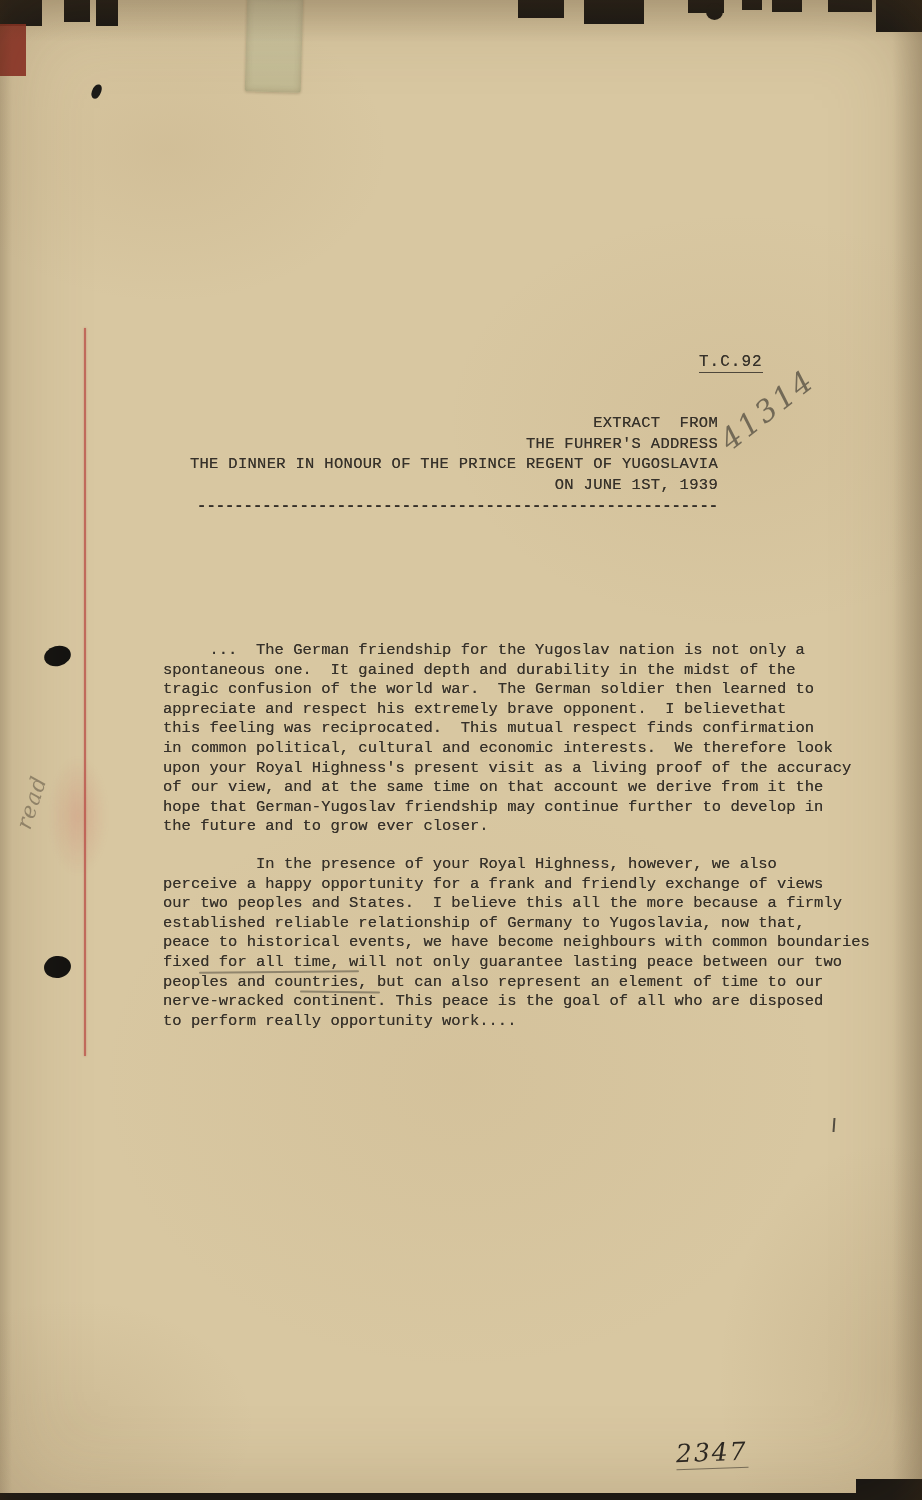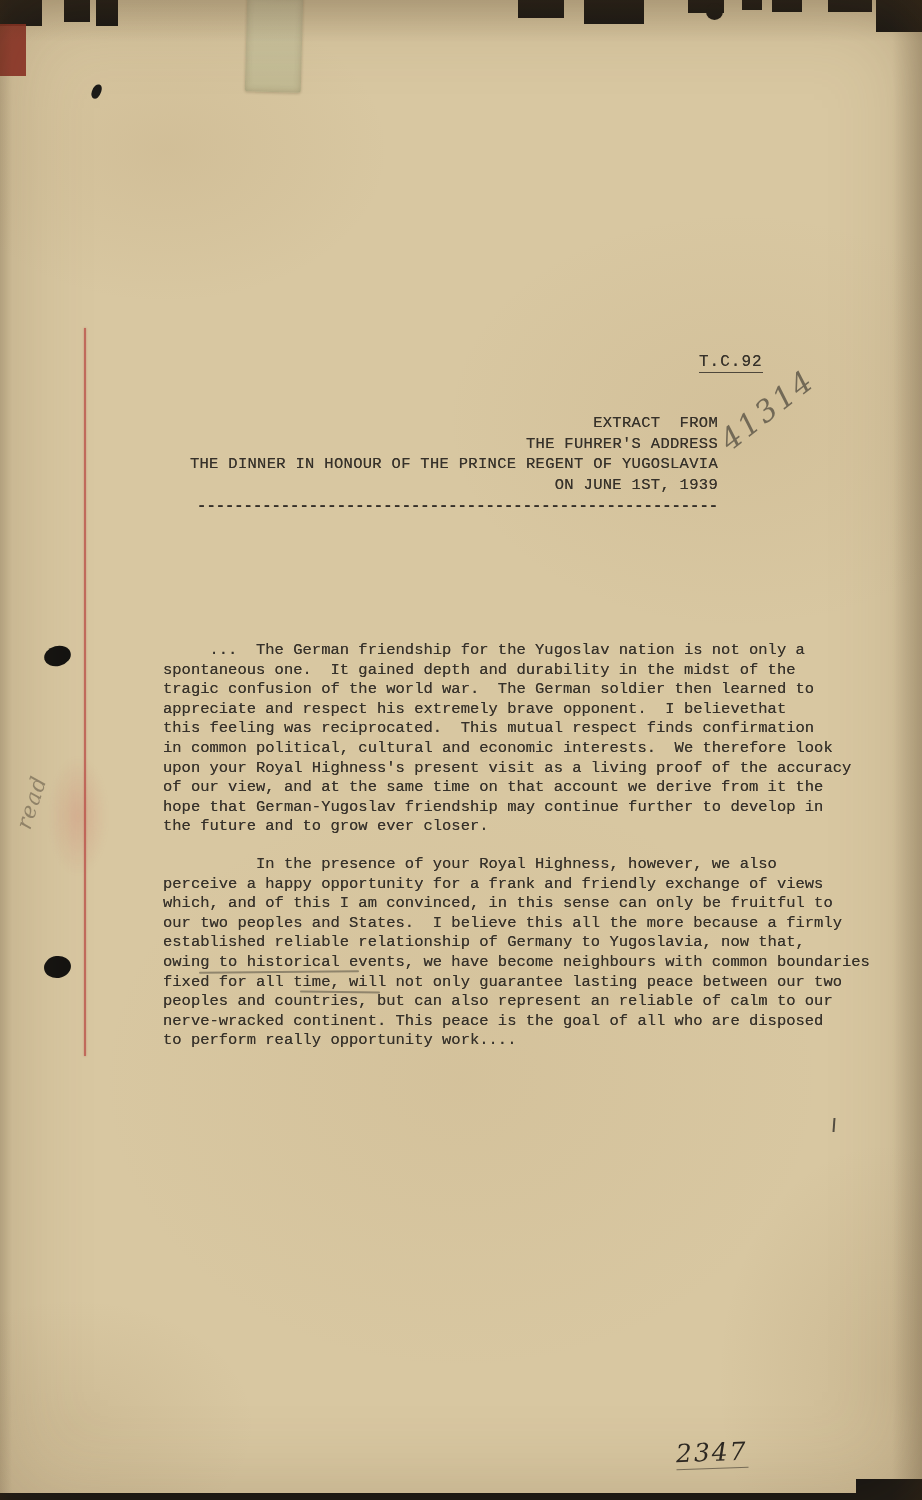--- a/index.html
+++ b/index.html
@@ -175,26 +175,25 @@
         <div class="tline">this feeling was reciprocated.  This mutual respect finds confirmation</div>
         <div class="tline">in common political, cultural and economic interests.  We therefore look</div>
         <div class="tline">upon your Royal Highness's present visit as a living proof of the accuracy</div>
         <div class="tline">of our view, and at the same time on that account we derive from it the</div>
         <div class="tline">hope that German-Yugoslav friendship may continue further to develop in</div>
         <div class="tline">the future and to grow ever closer.</div>
       </div>
     <div class="para">
         <div class="tline">          In the presence of your Royal Highness, however, we also</div>
         <div class="tline">perceive a happy opportunity for a frank and friendly exchange of views</div>
-        <div class="tline">which, and of this I am convinced, in this sense can only be fruitful to</div>
         <div class="tline">our two peoples and States.  I believe this all the more because a firmly</div>
         <div class="tline">established reliable relationship of Germany to Yugoslavia, now that,</div>
-        <div class="tline">owing to historical events, we have become neighbours with common boundaries</div>
+        <div class="tline">peace to historical events, we have become neighbours with common boundaries</div>
         <div class="tline">fixed for all time, will not only guarantee lasting peace between our two</div>
-        <div class="tline">peoples and countries, but can also represent an reliable of calm to our</div>
+        <div class="tline">peoples and countries, but can also represent an element of time to our</div>
         <div class="tline">nerve-wracked continent. This peace is the goal of all who are disposed</div>
         <div class="tline">to perform really opportunity work....</div>
       </div>
   </div>
 
   <div class="pencil-underline u1"></div>
   <div class="pencil-underline u2"></div>
 
   <div class="edge-top"></div>
   <div class="edge-right"></div>

